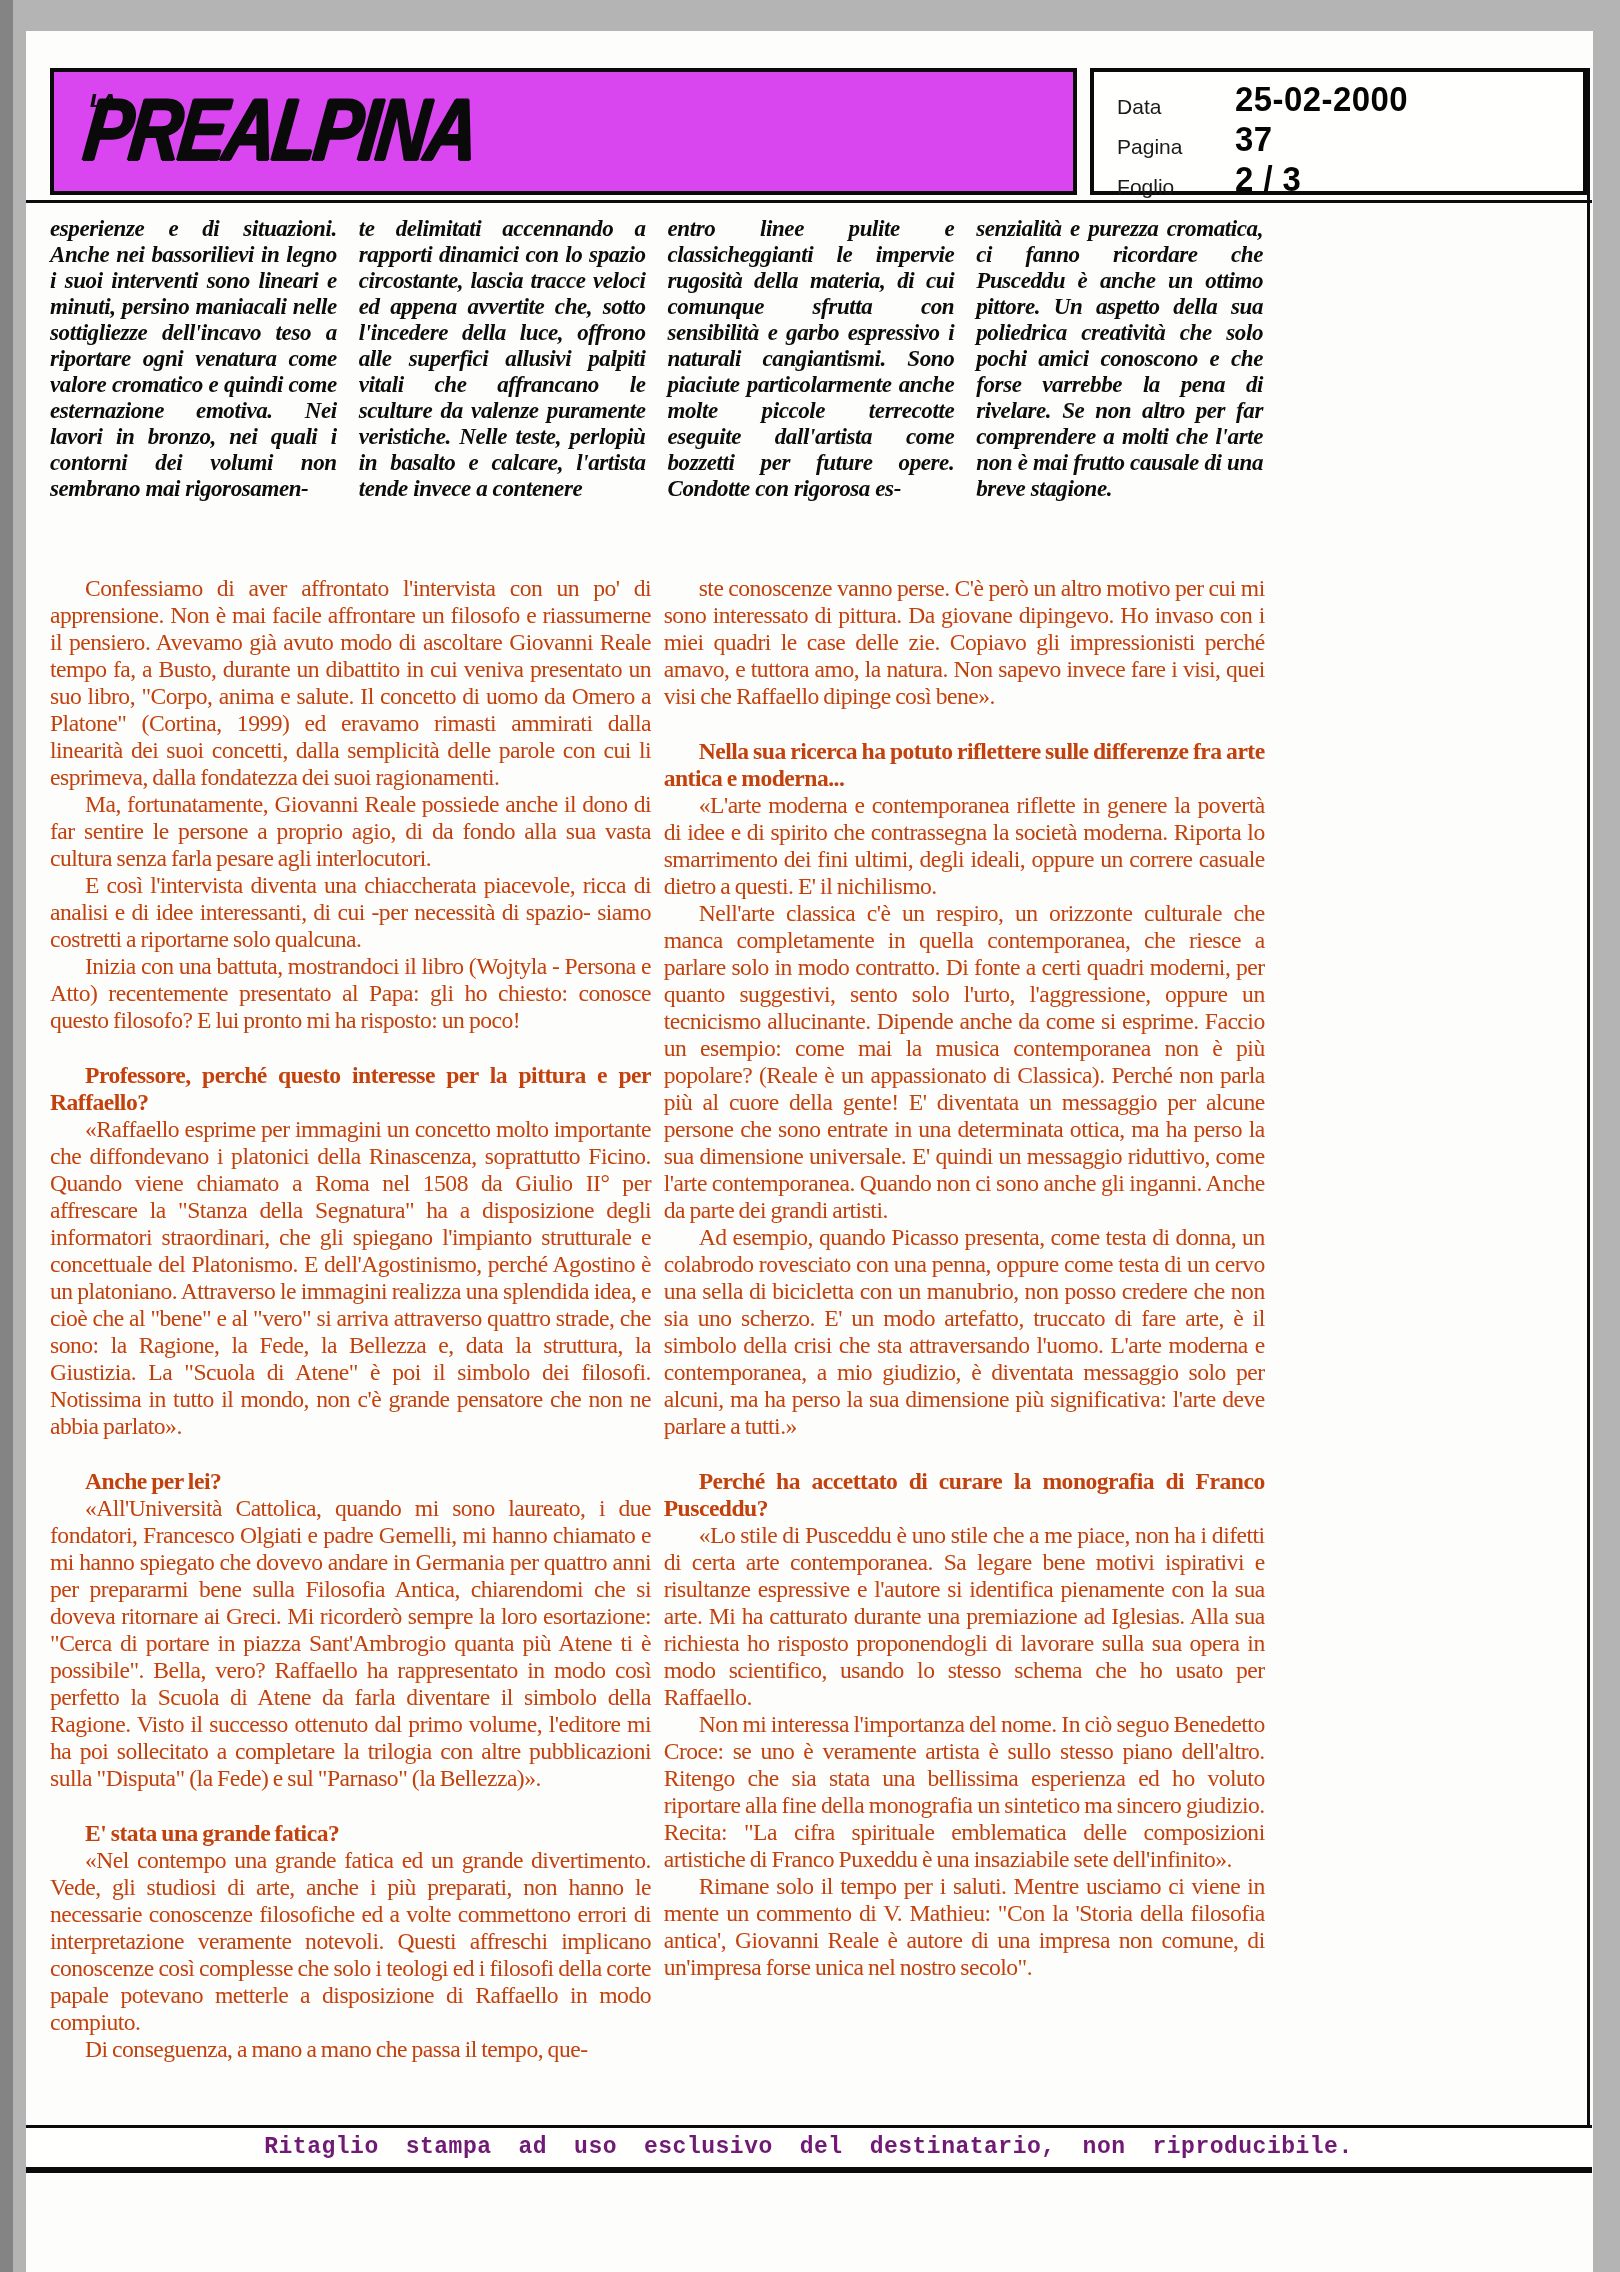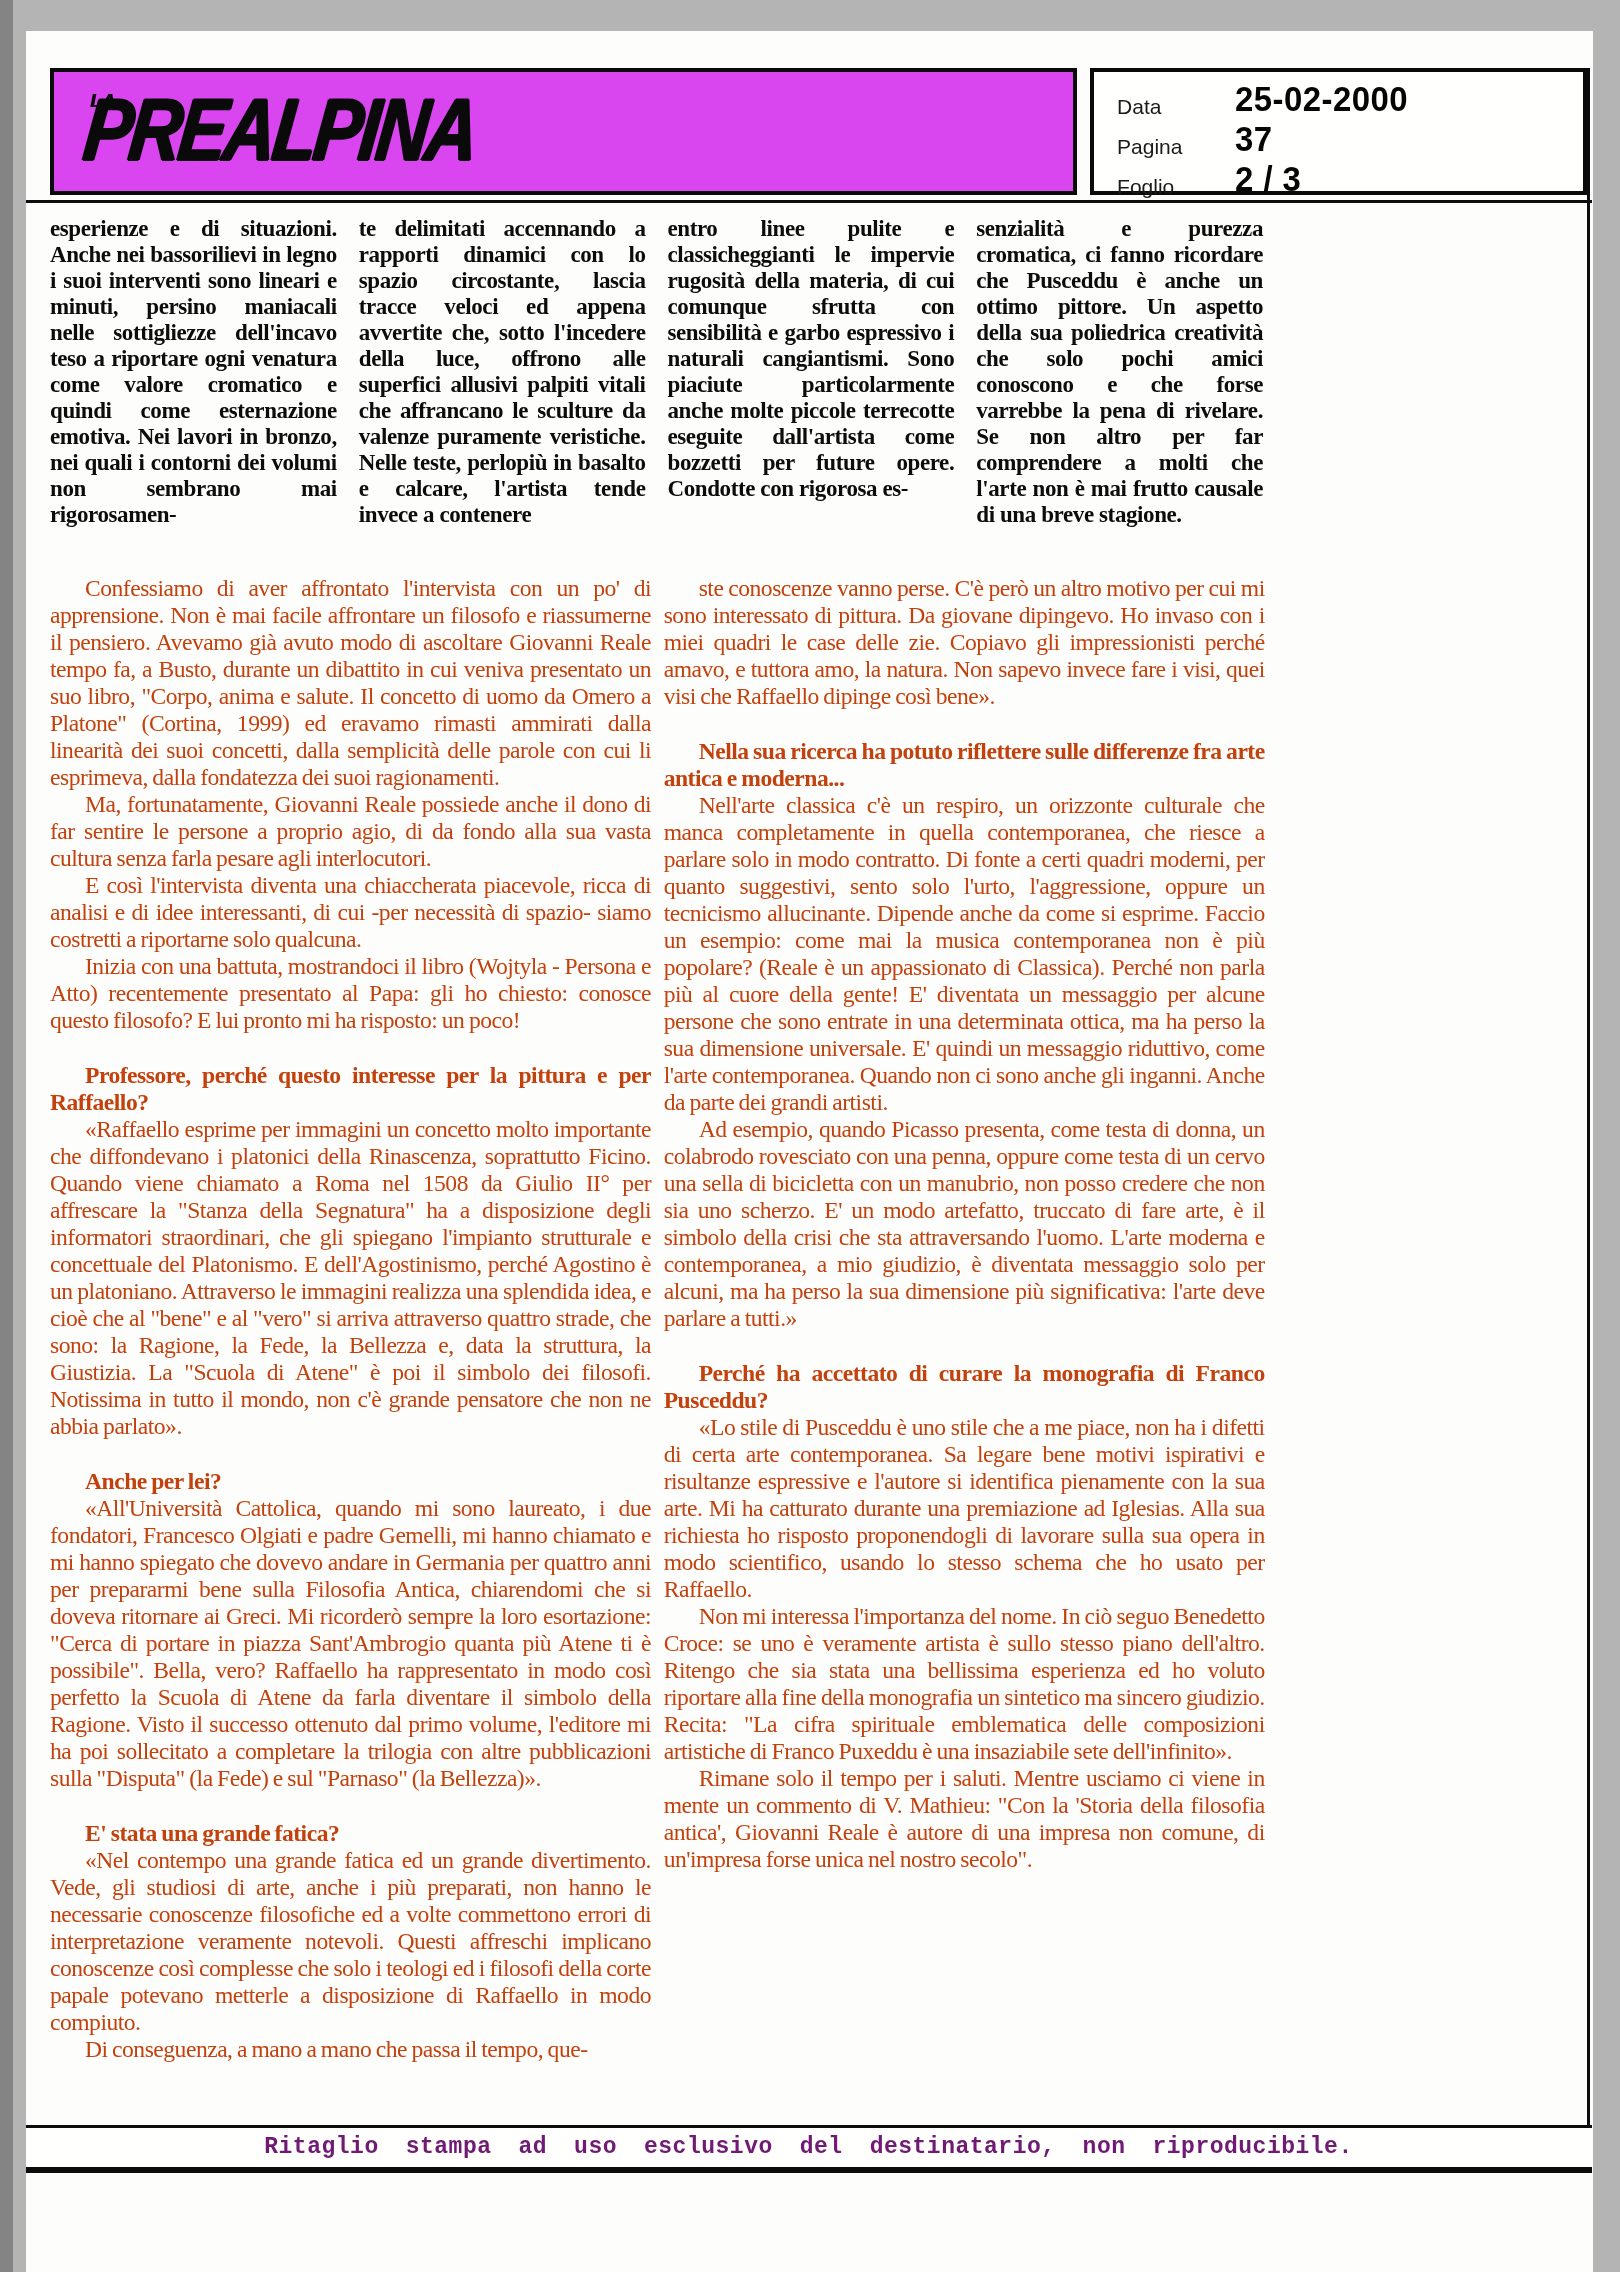--- a/index.html
+++ b/index.html
@@ -100,20 +100,21 @@
   .intro {
     position: absolute; left: 24.5px; top: 185px;
     width: 1213px;
     display: flex;
     gap: 22px;
   }
   .intro .icol { flex: 1 1 0; }
   .intro p {
     margin: 0;
     font-family: "Liberation Serif", serif;
+    font-style: italic;
     font-weight: bold;
     font-size: 23px;
     line-height: 26px;
     letter-spacing: -0.4px;
     text-align: justify;
     color: #0c0c0c;
   }
 
   
   .body-cols {
@@ -225,20 +226,21 @@
         <p>«Raffaello esprime per immagini un concetto molto importante che diffondevano i platonici della Rinascenza, soprattutto Ficino. Quando viene chiamato a Roma nel 1508 da Giulio II° per affrescare la "Stanza della Segnatura" ha a disposizione degli informatori straordinari, che gli spiegano l'impianto strutturale e concettuale del Platonismo. E dell'Agostinismo, perché Agostino è un platoniano. Attraverso le immagini realizza una splendida idea, e cioè che al "bene" e al "vero" si arriva attraverso quattro strade, che sono: la Ragione, la Fede, la Bellezza e, data la struttura, la Giustizia. La "Scuola di Atene" è poi il simbolo dei filosofi. Notissima in tutto il mondo, non c'è grande pensatore che non ne abbia parlato».</p>
         <p class="q">Anche per lei?</p>
         <p>«All'Università Cattolica, quando mi sono laureato, i due fondatori, Francesco Olgiati e padre Gemelli, mi hanno chiamato e mi hanno spiegato che dovevo andare in Germania per quattro anni per prepararmi bene sulla Filosofia Antica, chiarendomi che si doveva ritornare ai Greci. Mi ricorderò sempre la loro esortazione: "Cerca di portare in piazza Sant'Ambrogio quanta più Atene ti è possibile". Bella, vero? Raffaello ha rappresentato in modo così perfetto la Scuola di Atene da farla diventare il simbolo della Ragione. Visto il successo ottenuto dal primo volume, l'editore mi ha poi sollecitato a completare la trilogia con altre pubblicazioni sulla "Disputa" (la Fede) e sul "Parnaso" (la Bellezza)».</p>
         <p class="q">E' stata una grande fatica?</p>
         <p>«Nel contempo una grande fatica ed un grande divertimento. Vede, gli studiosi di arte, anche i più preparati, non hanno le necessarie conoscenze filosofiche ed a volte commettono errori di interpretazione veramente notevoli. Questi affreschi implicano conoscenze così complesse che solo i teologi ed i filosofi della corte papale potevano metterle a disposizione di Raffaello in modo compiuto.</p>
         <p>Di conseguenza, a mano a mano che passa il tempo, que-</p>
       </div>
       <div class="bcol">
         <p>ste conoscenze vanno perse. C'è però un altro motivo per cui mi sono interessato di pittura. Da giovane dipingevo. Ho invaso con i miei quadri le case delle zie. Copiavo gli impressionisti perché amavo, e tuttora amo, la natura. Non sapevo invece fare i visi, quei visi che Raffaello dipinge così bene».</p>
         <p class="q">Nella sua ricerca ha potuto riflettere sulle differenze fra arte antica e moderna...</p>
+        <p>«L'arte moderna e contemporanea riflette in genere la povertà di idee e di spirito che contrassegna la società moderna. Riporta lo smarrimento dei fini ultimi, degli ideali, oppure un correre casuale dietro a questi. E' il nichilismo.</p>
         <p>Nell'arte classica c'è un respiro, un orizzonte culturale che manca completamente in quella contemporanea, che riesce a parlare solo in modo contratto. Di fonte a certi quadri moderni, per quanto suggestivi, sento solo l'urto, l'aggressione, oppure un tecnicismo allucinante. Dipende anche da come si esprime. Faccio un esempio: come mai la musica contemporanea non è più popolare? (Reale è un appassionato di Classica). Perché non parla più al cuore della gente! E' diventata un messaggio per alcune persone che sono entrate in una determinata ottica, ma ha perso la sua dimensione universale. E' quindi un messaggio riduttivo, come l'arte contemporanea. Quando non ci sono anche gli inganni. Anche da parte dei grandi artisti.</p>
         <p>Ad esempio, quando Picasso presenta, come testa di donna, un colabrodo rovesciato con una penna, oppure come testa di un cervo una sella di bicicletta con un manubrio, non posso credere che non sia uno scherzo. E' un modo artefatto, truccato di fare arte, è il simbolo della crisi che sta attraversando l'uomo. L'arte moderna e contemporanea, a mio giudizio, è diventata messaggio solo per alcuni, ma ha perso la sua dimensione più significativa: l'arte deve parlare a tutti.»</p>
         <p class="q">Perché ha accettato di curare la monografia di Franco Pusceddu?</p>
         <p>«Lo stile di Pusceddu è uno stile che a me piace, non ha i difetti di certa arte contemporanea. Sa legare bene motivi ispirativi e risultanze espressive e l'autore si identifica pienamente con la sua arte. Mi ha catturato durante una premiazione ad Iglesias. Alla sua richiesta ho risposto proponendogli di lavorare sulla sua opera in modo scientifico, usando lo stesso schema che ho usato per Raffaello.</p>
         <p>Non mi interessa l'importanza del nome. In ciò seguo Benedetto Croce: se uno è veramente artista è sullo stesso piano dell'altro. Ritengo che sia stata una bellissima esperienza ed ho voluto riportare alla fine della monografia un sintetico ma sincero giudizio. Recita: "La cifra spirituale emblematica delle composizioni artistiche di Franco Puxeddu è una insaziabile sete dell'infinito».</p>
         <p>Rimane solo il tempo per i saluti. Mentre usciamo ci viene in mente un commento di V. Mathieu: "Con la 'Storia della filosofia antica', Giovanni Reale è autore di una impresa non comune, di un'impresa forse unica nel nostro secolo".</p>
       </div>
     </div>
 
     <div class="right-rule"></div>

